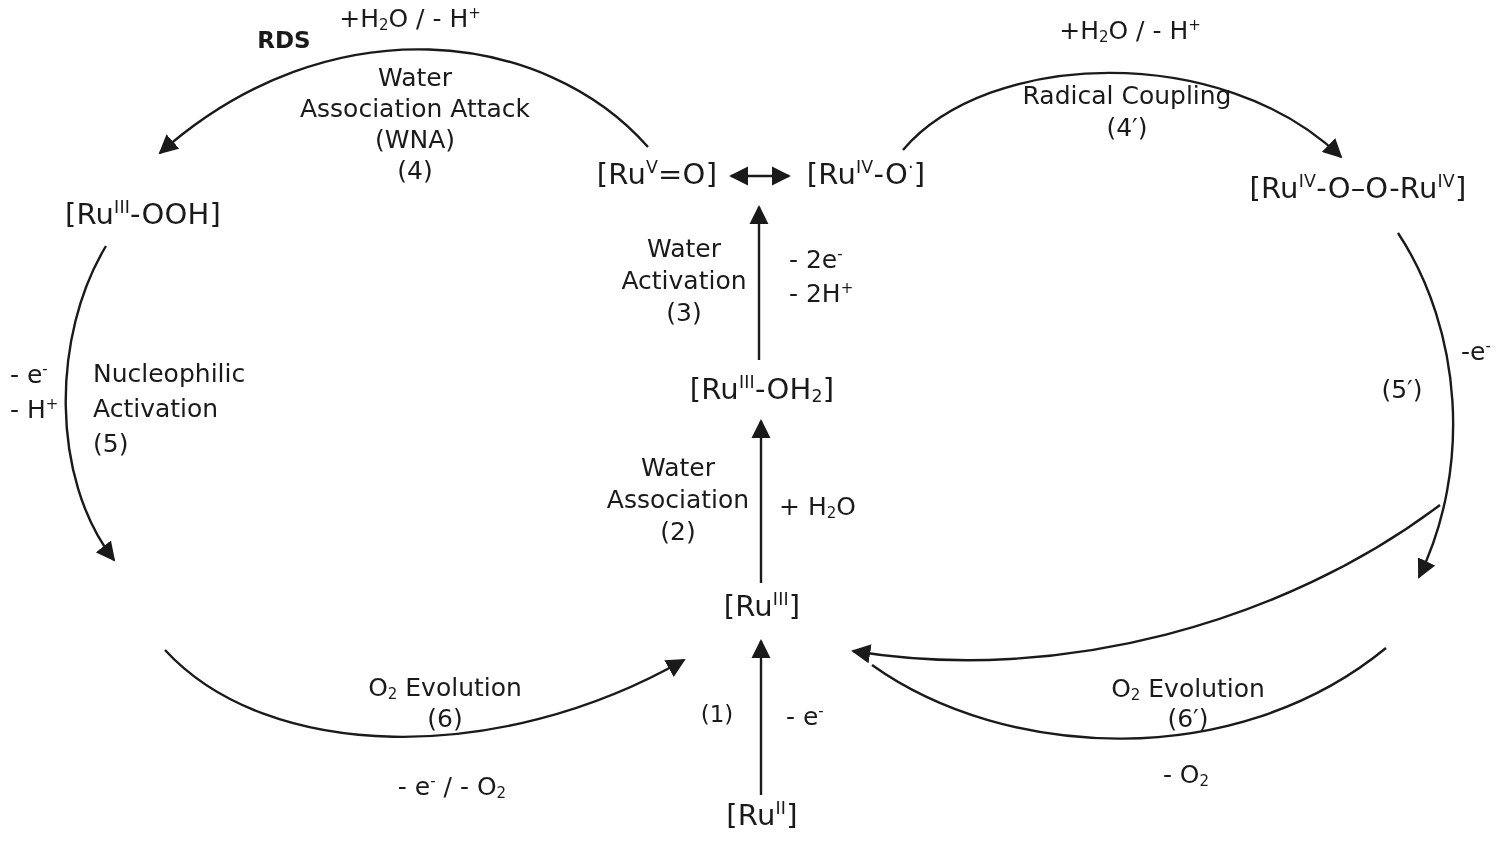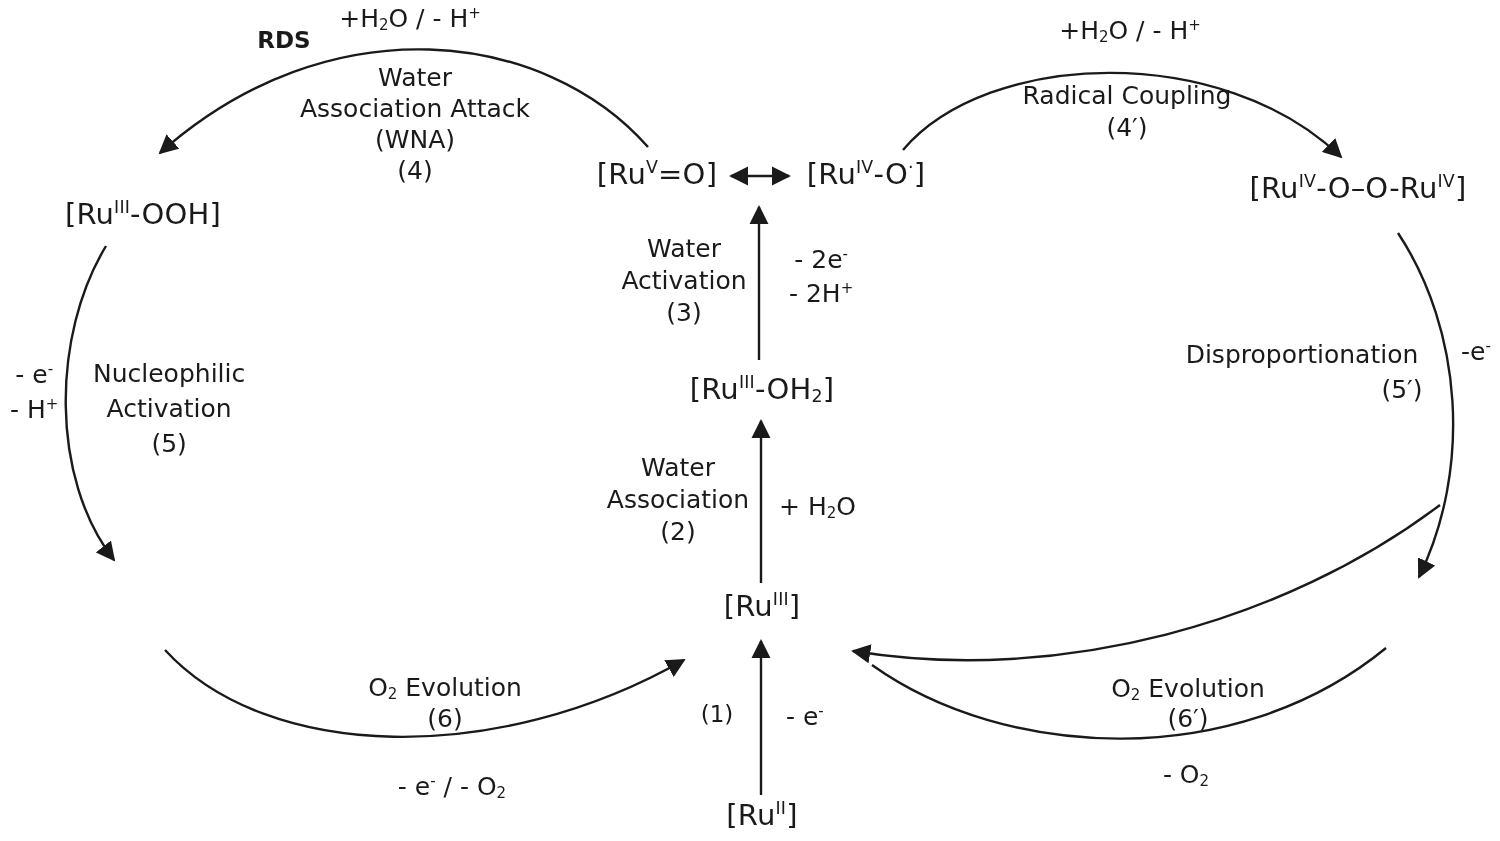--- a/index.html
+++ b/index.html
@@ -15,21 +15,20 @@
     background: #ffffff;
     overflow: hidden;
   }
   .arrows { position: absolute; left: 0; top: 0; }
   .lbl {
     position: absolute;
     font-size: 25px;
     line-height: 1.22;
     white-space: nowrap;
     color: #1a1a1a;
-    text-align: center;
   }
   .ctr { transform: translateX(-50%); text-align: center; }
   .species { font-size: 29px; font-weight: normal; letter-spacing: 0.2px; }
   .bold { font-weight: bold; }
   .fs27 { font-size: 23px; }
   sup { font-size: 60%; vertical-align: super; line-height: 0; }
   sub { font-size: 60%; vertical-align: -0.18em; line-height: 0; }
 </style>
 </head>
 <body>
@@ -97,21 +96,20 @@
   <div class="lbl" style="left:10px; top:357px; line-height:35px">
     <div><span>- e</span><sup>-</sup></div>
     <div><span>- H</span><sup>+</sup></div>
   </div>
   <div class="lbl" style="left:93px; top:356px; line-height:35px">
     <div>Nucleophilic</div>
     <div>Activation</div>
     <div>(5)</div>
   </div>
 
-  <div class="lbl ctr" style="left:1302px; top:340px">Disproportionation</div>
   <div class="lbl ctr" style="left:1402px; top:375px">(5′)</div>
   <div class="lbl" style="left:1461px; top:337px"><span>-e</span><sup>-</sup></div>
 
   <div class="lbl ctr" style="left:678px; top:452px; line-height:32px">
     <div>Water</div>
     <div>Association</div>
     <div>(2)</div>
   </div>
   <div class="lbl" style="left:779px; top:492px"><span>+ H</span><sub>2</sub><span>O</span></div>
 

